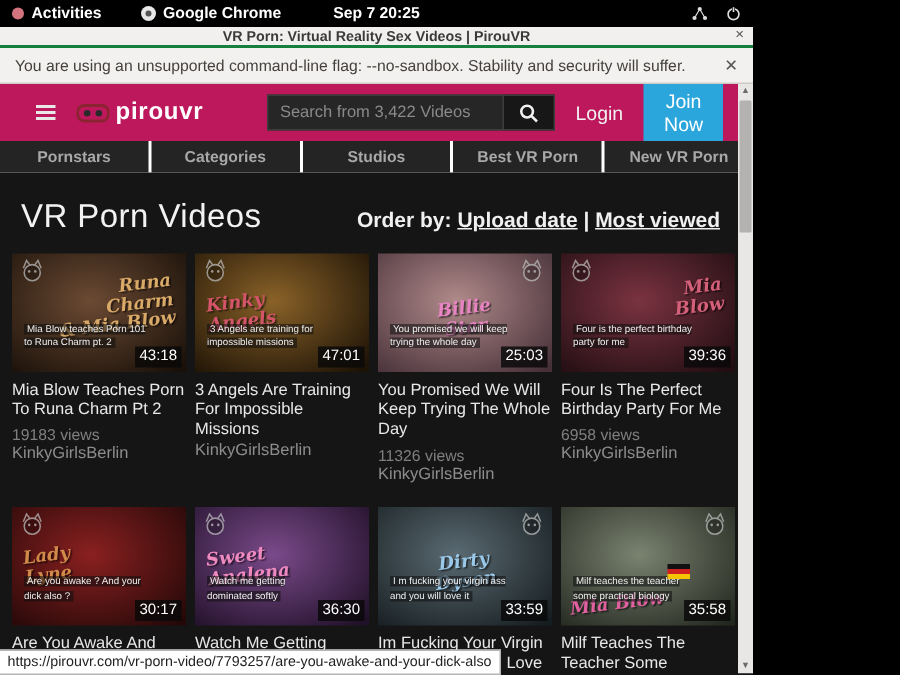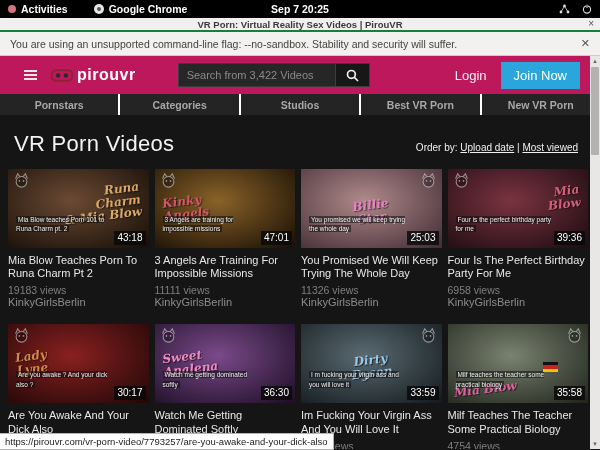--- a/index.html
+++ b/index.html
@@ -1,18 +1,18 @@
 <!DOCTYPE html>
 <html><head>
 <meta charset="utf-8">
 <style>
   * { margin:0; padding:0; box-sizing:border-box; }
   html,body { width:600px; height:450px; overflow:hidden; background:#000; }
   body { font-family:"Liberation Sans", sans-serif; }
-  .screen { position:relative; width:600px; height:450px; overflow:hidden; background:#151515; }
+  .screen { position:relative; width:502px; height:450px; overflow:hidden; background:#151515; }
 
   
   .gnome-bar { position:relative; height:18px; background:#000; color:#fff;
     display:flex; align-items:center; padding:0 8px; font-size:10.5px; font-weight:bold; }
   .gb-item { display:flex; align-items:center; gap:5px; margin-right:26px; cursor:pointer; }
   .rec-dot { width:8px; height:8px; border-radius:50%; background:#d4737e; display:inline-block; }
   .chrome-ico { width:10px; height:10px; border-radius:50%; background:#e8e8e8; position:relative; display:inline-block; }
   .chrome-ico::after { content:""; position:absolute; left:3px; top:3px; width:4px; height:4px; border-radius:50%; background:#555; }
   .gb-clock { position:absolute; left:0; right:0; text-align:center; pointer-events:none; }
   .gb-right { margin-left:auto; display:flex; align-items:center; gap:12px; }
@@ -56,21 +56,21 @@
     cursor:pointer; margin-right:6px; }
 
   
   .site-nav { display:flex; gap:2px; background:#ffffff; height:21px; }
   .site-nav .nav-item { flex:1; background:#242424; color:#a8a8a8; font-size:10.5px; font-weight:bold;
     display:flex; align-items:center; justify-content:center; cursor:pointer; }
 
   
   .head-row { display:flex; align-items:baseline; padding:16px 22px 12px 14px; }
   .page-title { color:#f2f2f2; font-size:22px; font-weight:normal; letter-spacing:.3px; }
-  .orderby { margin-left:auto; color:#f0f0f0; font-size:10px; font-weight:normal; }
+  .orderby { margin-left:auto; color:#f0f0f0; font-size:14px; font-weight:bold; }
   .orderby a { color:#f0f0f0; text-decoration:underline; cursor:pointer; }
 
   
   .grid { display:grid; grid-template-columns:repeat(4,1fr); gap:16px 6px; padding:0 12px 0 8px; }
   .card { min-width:0; }
   .thumb { position:relative; width:100%; height:79px; overflow:hidden; cursor:pointer; }
   .mask-logo { position:absolute; top:3px; width:17px; height:17px; opacity:.75; }
   .mask-tl { left:5px; } .mask-tr { right:5px; }
   .oname { position:absolute; font-family:"DejaVu Serif", serif; font-style:italic; font-weight:bold;
     font-size:12px; line-height:1.05; transform:rotate(-7deg); text-shadow:1px 1px 1px rgba(0,0,0,.6);
@@ -208,21 +208,20 @@
         <path d="M3 8 L5.5 2 L8.5 6 M17 8 L14.5 2 L11.5 6" fill="none" stroke="#b9b9b9" stroke-width="1.2"></path>
         <circle cx="10" cy="11.5" r="6.3" fill="rgba(0,0,0,0.35)" stroke="#b9b9b9" stroke-width="1.2"></circle>
         <circle cx="7.6" cy="10.5" r="1" fill="#b9b9b9"></circle>
               <circle cx="12.4" cy="10.5" r="1" fill="#b9b9b9"></circle>
       </svg>
       <div class="oname np-l" style="color: rgb(212, 85, 106);">Kinky<br>Angels</div>
       <div class="ocap"><span>3 Angels are training for impossible missions</span></div>
       <span class="dur">47:01</span>
     </div>
     <div class="vtitle">3 Angels Are Training For Impossible Missions</div>
-    <div class="views">11111 views</div>
     <div class="studio">KinkyGirlsBerlin</div>
   </div>
 
   <div class="card">
     <div class="thumb" style="background: radial-gradient(at 45% 40%, rgb(176, 138, 138) 0%, rgb(70, 48, 56) 95%);">
       <svg class="mask-logo mask-tr" viewBox="0 0 20 20">
         <path d="M3 8 L5.5 2 L8.5 6 M17 8 L14.5 2 L11.5 6" fill="none" stroke="#b9b9b9" stroke-width="1.2"></path>
         <circle cx="10" cy="11.5" r="6.3" fill="rgba(0,0,0,0.35)" stroke="#b9b9b9" stroke-width="1.2"></circle>
         <circle cx="7.6" cy="10.5" r="1" fill="#b9b9b9"></circle>
               <circle cx="12.4" cy="10.5" r="1" fill="#b9b9b9"></circle>

